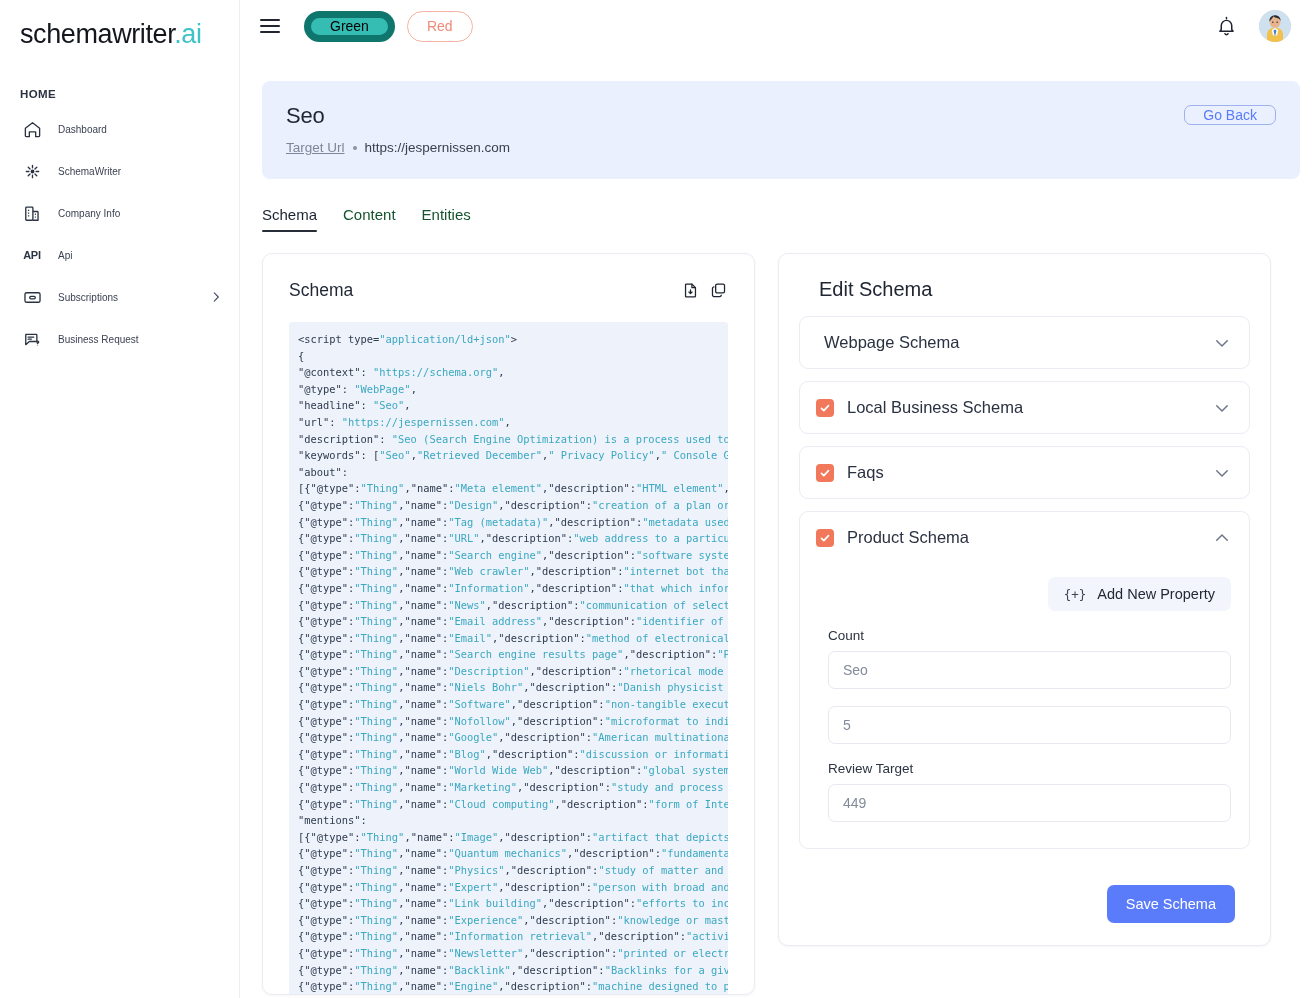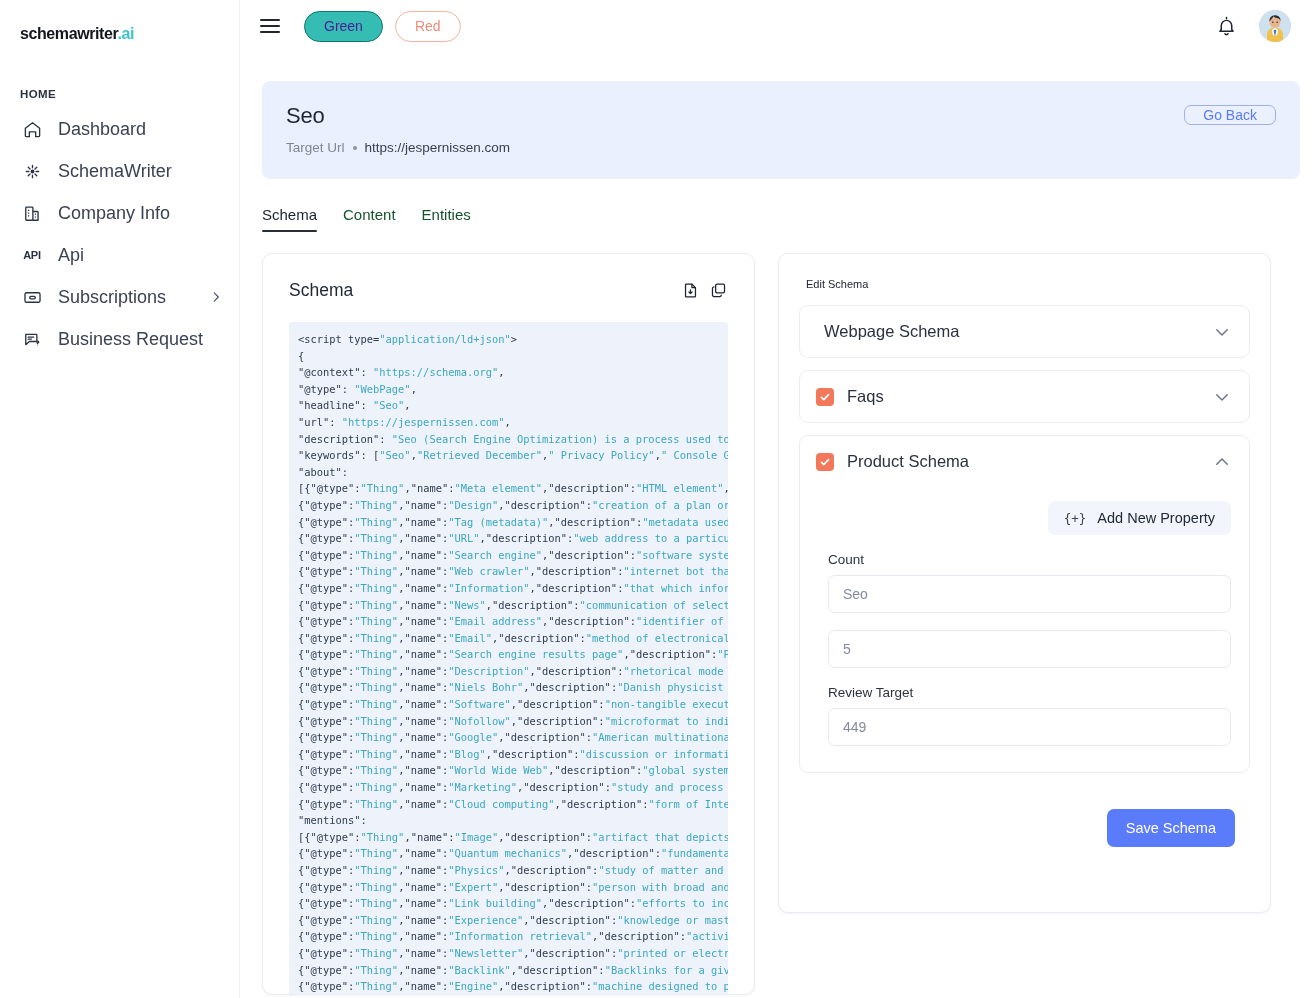--- a/index.html
+++ b/index.html
@@ -13,32 +13,32 @@
   .app { display: flex; width: 1315px; height: 998px; }
 
   
   .sidebar {
     width: 240px; min-width: 240px; height: 998px;
     background: #ffffff;
     border-right: 1px solid #eceef2;
     padding: 0;
   }
   .brand { padding: 16px 0 0 20px; height: 52px; display: flex; align-items: center; }
-  .brand-text { font-size: 16px; font-weight: bold; letter-spacing: -0.4px; color: #13161c; }
+  .brand-text { font-size: 27px; font-weight: normal; letter-spacing: -0.4px; color: #13161c; }
   .brand-accent { color: #3fc3c9; }
   .nav-section-label {
     margin: 36px 0 8px 20px;
     font-size: 11.5px; font-weight: bold; letter-spacing: 0.4px; color: #2b3342;
   }
   .nav-item {
     display: flex; align-items: center; gap: 16px;
     height: 42px; padding-left: 22px; padding-right: 16px;
     cursor: pointer; position: relative;
   }
-  .nav-label { font-size: 18px; color: #3b4252; }
+  .nav-label { font-size: 10px; color: #3b4252; }
   .nav-ico { width: 20px; height: 20px; display: flex; align-items: center; justify-content: center; flex: 0 0 20px; }
   .nav-ico svg { display: block; }
   .api-ico { font-size: 11px; font-weight: bold; letter-spacing: -0.2px; color: #2b3342; }
   .nav-chevron { margin-left: auto; color: #4a5263; display: flex; }
 
   
   .main { flex: 1; height: 998px; background: #fff; position: relative; overflow: hidden; }
 
   .topbar {
     height: 52px; display: flex; align-items: center;
@@ -47,40 +47,40 @@
   .hamburger { width: 22px; height: 18px; display: flex; flex-direction: column; justify-content: center; gap: 4px; cursor: pointer; margin-right: 10px; }
   .hamburger span { display: block; height: 2px; background: #212530; border-radius: 2px; }
   .hamburger span:nth-child(1){ width: 20px; }
   .hamburger span:nth-child(2){ width: 20px; }
   .hamburger span:nth-child(3){ width: 20px; }
   .pill {
     height: 31px; border-radius: 16px; padding: 0 19px;
     display: flex; align-items: center; justify-content: center;
     font-size: 14px; cursor: pointer;
   }
-  .pill-green { background: #35bdb4; color: #4c1d95; border: 1px solid #0f766e; }
+  .pill-green { background: #35bdb4; color: #000000; border: 7px solid #0f766e; }
   .pill-red { background: transparent; color: #f08a76; border: 1px solid #f4b3a3; }
   .topbar-right { margin-left: auto; display: flex; align-items: center; gap: 22px; }
   .bell { cursor: pointer; display: flex; }
   .avatar {
     width: 32px; height: 32px; border-radius: 50%;
     background: #cfd8e3; overflow: hidden; cursor: pointer;
     display: flex; align-items: flex-end; justify-content: center; position: relative;
   }
 
   
   .banner {
     margin: 29px 15px 0 22px;
     background: #eaf0fd; border-radius: 8px;
     padding: 22px 24px 24px 24px;
     display: flex; align-items: flex-start;
   }
   .banner-title { font-size: 22px; font-weight: 500; color: #1f2633; letter-spacing: -0.2px; }
   .banner-sub { margin-top: 11px; font-size: 13.5px; display: flex; align-items: center; gap: 8px; }
-  .banner-sub-label { color: #7e8799; }
+  .banner-sub-label { color: #7e8799; text-decoration: underline; }
   .banner-dot { width: 4px; height: 4px; border-radius: 50%; background: #8a93a5; display: inline-block; }
   .banner-url { color: #39414f; }
   .go-back {
     margin-left: auto; margin-top: 2px;
     border: 1px solid #9db0ef; color: #5b7cfa; background: transparent;
     border-radius: 7px; height: 20px; padding: 0 18px;
     font-size: 14px; cursor: pointer; font-family: inherit;
   }
 
   
@@ -112,21 +112,21 @@
   }
   pre.code {
     font-family: "DejaVu Sans Mono", monospace;
     font-size: 10.4px; line-height: 16.6px;
     white-space: pre; color: #2e3b4e;
   }
   .s-str   { color: #3aa8c1; }
   .s-key   { color: #2e3b4e; }
 
   .card-edit { width: 493px; min-height: 660px; padding: 24px 20px 22px 20px; }
-  .edit-title { font-size: 11px; color: #202733; margin: 0 0 15px 7px; font-weight: 400; }
+  .edit-title { font-size: 20px; color: #202733; margin: 0 0 15px 20px; font-weight: 400; }
 
   .acc {
     border: 1px solid #e9ecf2; border-radius: 9px;
     margin-bottom: 12px; background: #fff;
   }
   .acc-head {
     height: 51px; display: flex; align-items: center; gap: 13px;
     padding: 0 18px 0 24px; cursor: pointer;
   }
   .acc-head.indent { padding-left: 16px; }
@@ -364,20 +364,35 @@
           <div class="acc-head">
             <span class="acc-title">Webpage Schema</span>
             <span class="acc-chev">
               <svg width="18" height="18" viewBox="0 0 24 24" fill="none" stroke="#6b7386" stroke-width="1.9" stroke-linecap="round" stroke-linejoin="round">
                   <path d="M5 9l7 7 7-7"></path>
                 </svg>
             </span>
           </div>
         </div>
 
+        <div class="acc">
+          <div class="acc-head indent">
+            <span class="cbx">
+              <svg width="12" height="12" viewBox="0 0 24 24" fill="none" stroke="#ffffff" stroke-width="3.4" stroke-linecap="round" stroke-linejoin="round">
+                  <path d="M5 12.6l4.6 4.6L19 7.4"></path>
+                </svg>
+            </span>
+            <span class="acc-title">Local Business Schema</span>
+            <span class="acc-chev">
+              <svg width="18" height="18" viewBox="0 0 24 24" fill="none" stroke="#6b7386" stroke-width="1.9" stroke-linecap="round" stroke-linejoin="round">
+                  <path d="M5 9l7 7 7-7"></path>
+                </svg>
+            </span>
+          </div>
+        </div>
 
         <div class="acc">
           <div class="acc-head indent">
             <span class="cbx">
               <svg width="12" height="12" viewBox="0 0 24 24" fill="none" stroke="#ffffff" stroke-width="3.4" stroke-linecap="round" stroke-linejoin="round">
                   <path d="M5 12.6l4.6 4.6L19 7.4"></path>
                 </svg>
             </span>
             <span class="acc-title">Faqs</span>
             <span class="acc-chev">

